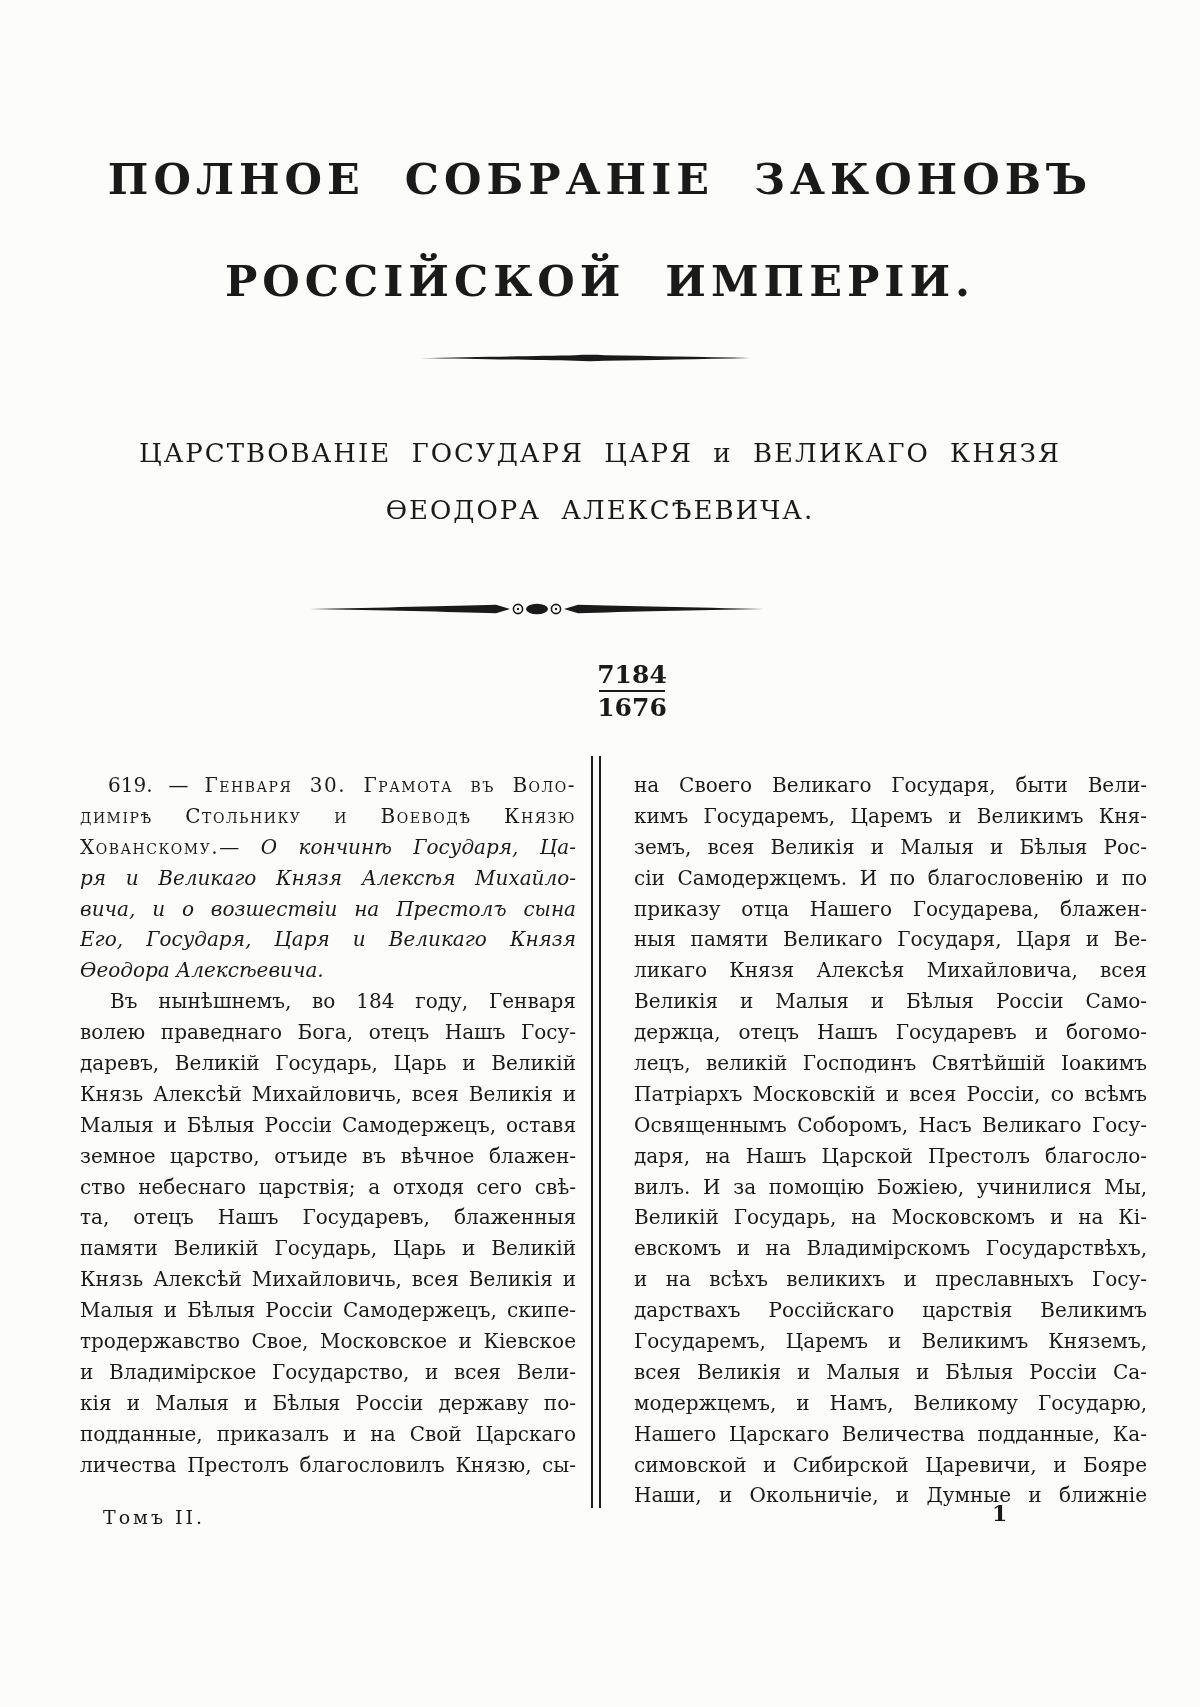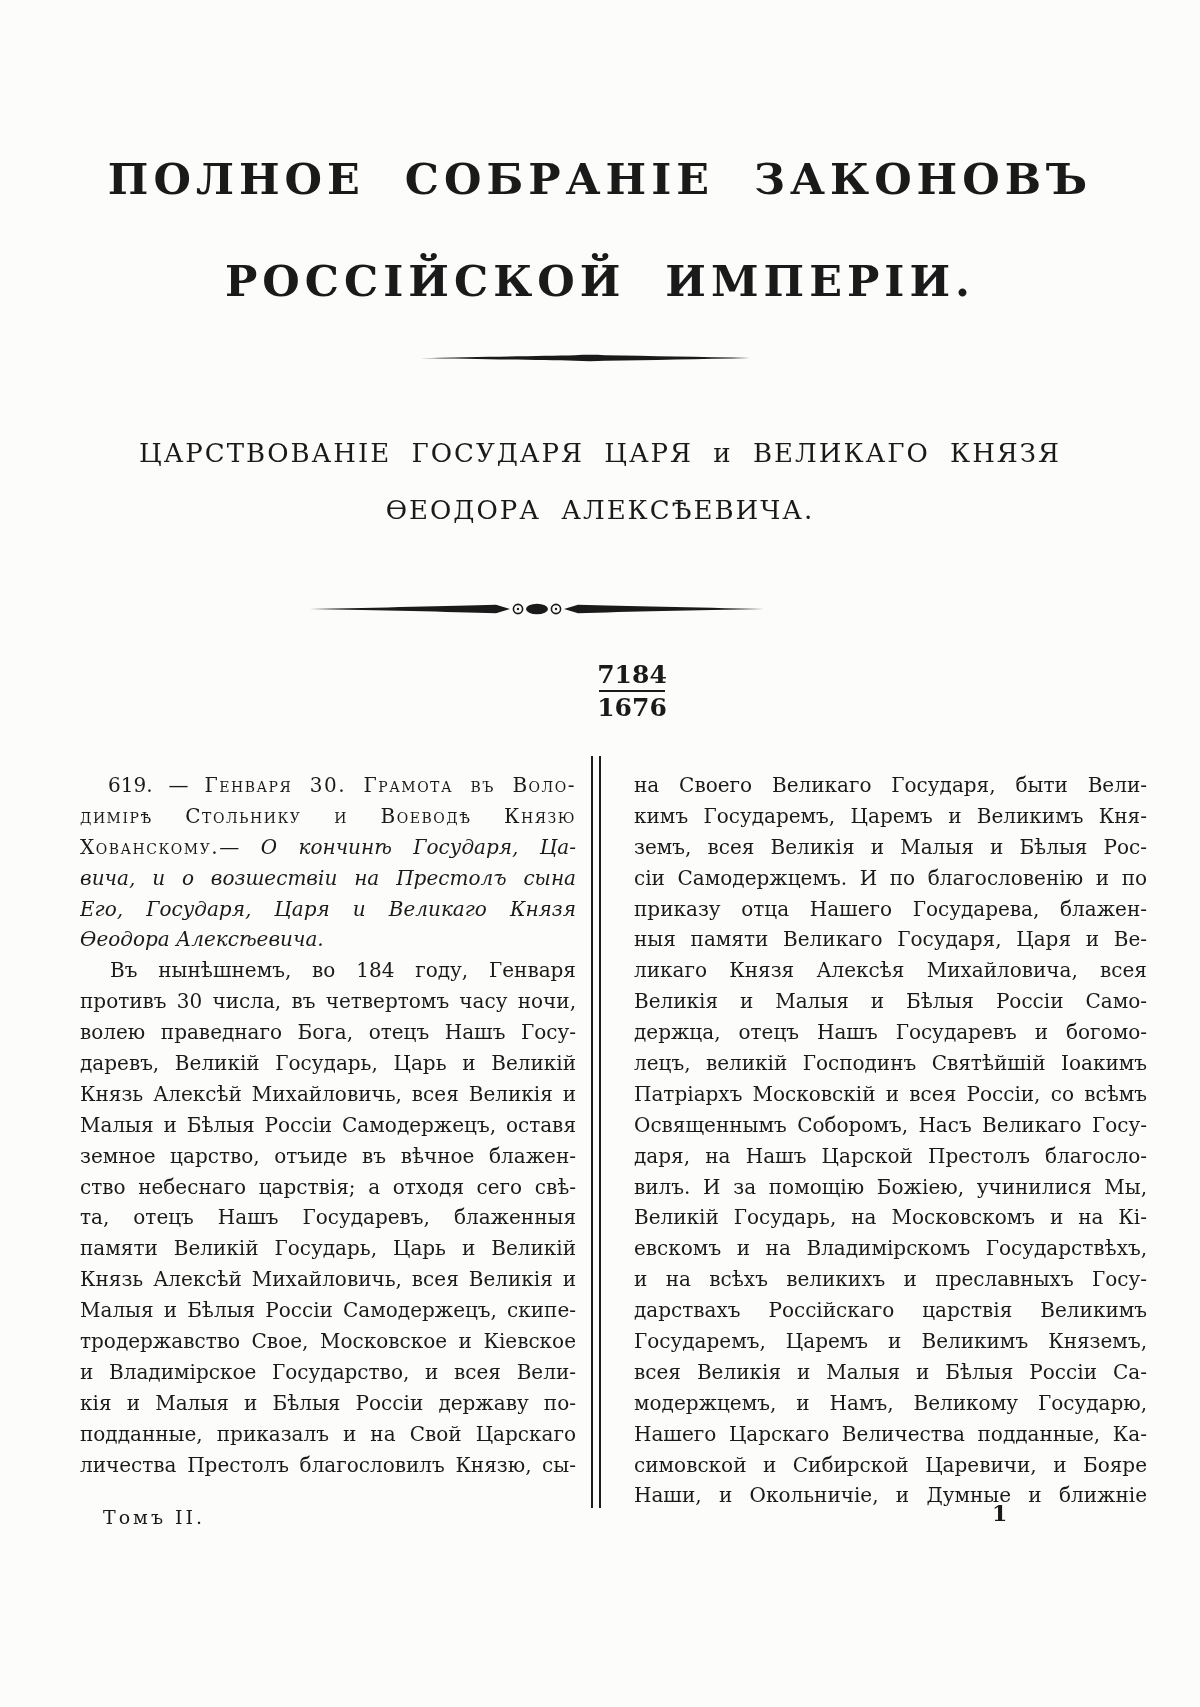--- a/index.html
+++ b/index.html
@@ -88,25 +88,25 @@
       <div>7184</div>
       <div class="frac-bar"></div>
       <div>1676</div>
     </div>
   </div>
 
   <div id="col-left" class="col">
       <div class="line" style="text-indent: 28px;"><span class="seg-roman">619. — </span><span class="seg-smallcaps">Генваря 30. Грамота въ Воло-</span></div>
       <div class="line"><span class="seg-smallcaps">димірѣ Стольнику и Воеводѣ Князю</span></div>
       <div class="line"><span class="seg-smallcaps">Хованскому.</span><span class="seg-italic">— О кончинѣ Государя, Ца-</span></div>
+      <div class="line"><span class="seg-italic">ря и Великаго Князя Алексѣя Михайло-</span></div>
       <div class="line"><span class="seg-italic">вича, и о возшествіи на Престолъ сына</span></div>
       <div class="line"><span class="seg-italic">Его, Государя, Царя и Великаго Князя</span></div>
       <div class="line no-just"><span class="seg-italic">Ѳеодора Алексѣевича.</span></div>
       <div class="line" style="text-indent: 30px;"><span class="seg-roman">Въ нынѣшнемъ, во 184 году, Генваря</span></div>
-      <div class="line"><span class="seg-roman">противъ 30 числа, въ четвертомъ часу ночи,</span></div>
       <div class="line"><span class="seg-roman">волею праведнаго Бога, отецъ Нашъ Госу-</span></div>
       <div class="line"><span class="seg-roman">даревъ, Великій Государь, Царь и Великій</span></div>
       <div class="line"><span class="seg-roman">Князь Алексѣй Михайловичь, всея Великія и</span></div>
       <div class="line"><span class="seg-roman">Малыя и Бѣлыя Россіи Самодержецъ, оставя</span></div>
       <div class="line"><span class="seg-roman">земное царство, отъиде въ вѣчное блажен-</span></div>
       <div class="line"><span class="seg-roman">ство небеснаго царствія; а отходя сего свѣ-</span></div>
       <div class="line"><span class="seg-roman">та, отецъ Нашъ Государевъ, блаженныя</span></div>
       <div class="line"><span class="seg-roman">памяти Великій Государь, Царь и Великій</span></div>
       <div class="line"><span class="seg-roman">Князь Алексѣй Михайловичь, всея Великія и</span></div>
       <div class="line"><span class="seg-roman">Малыя и Бѣлыя Россіи Самодержецъ, скипе-</span></div>

